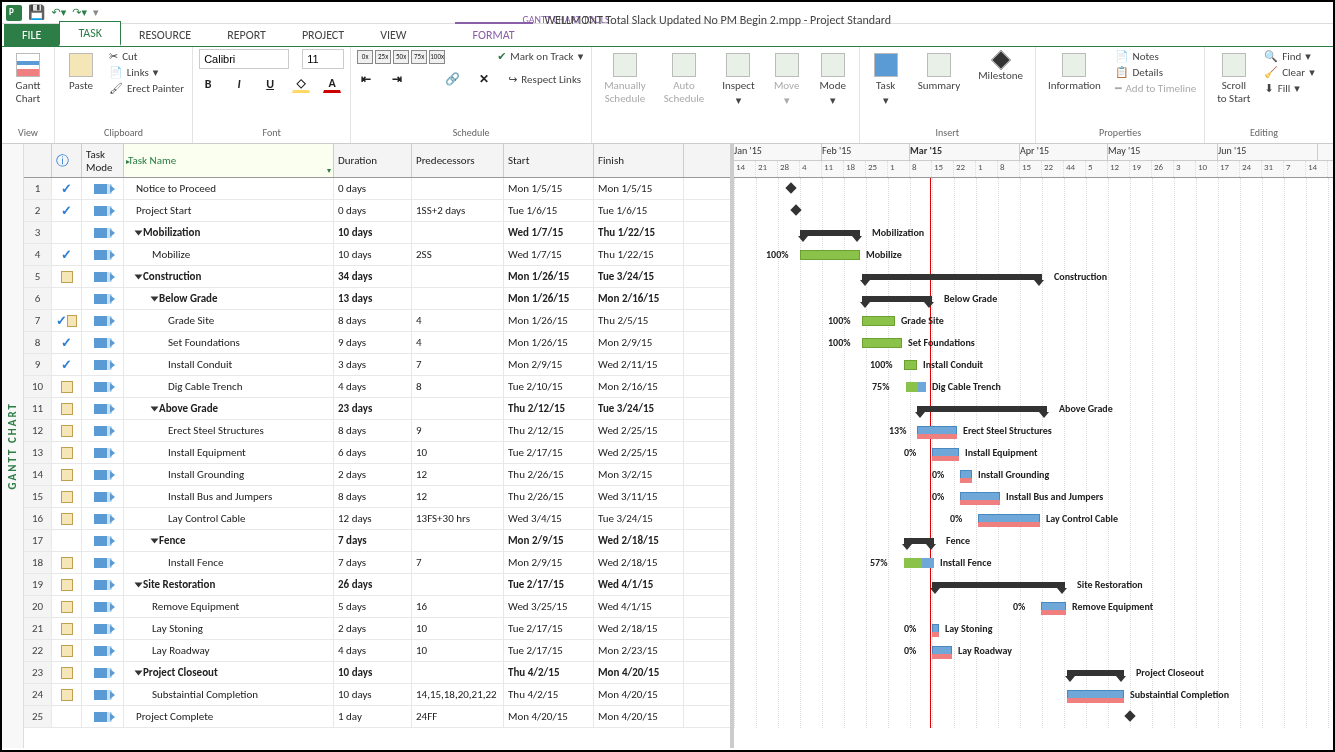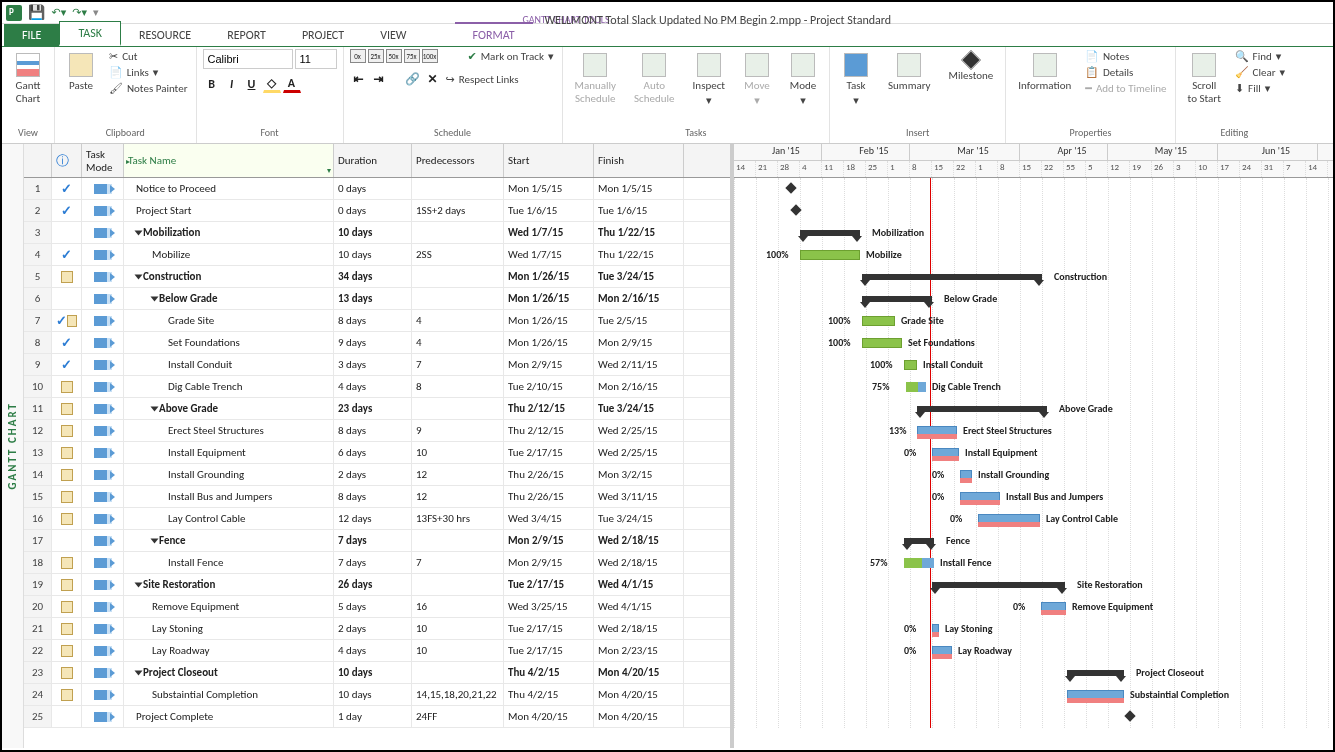--- a/index.html
+++ b/index.html
@@ -25,21 +25,21 @@
 .ribbon { height: 98px; border-top: 1px solid #2d7d46; border-bottom: 1px solid #ccc; display: flex; background: #fff; }
 .rgroup { border-right: 1px solid #e3e3e3; display: flex; flex-direction: column; padding: 2px 6px; }
 .rgroup-body { flex: 1; display: flex; align-items: flex-start; gap: 6px; }
 .rgroup-label { text-align: center; font-size: 10px; color: #666; padding: 2px 0; }
 .rbtn-large { display: flex; flex-direction: column; align-items: center; justify-content: center; padding: 4px 6px; font-size: 11px; color: #444; gap: 2px; min-width: 40px; }
 .rbtn-large.disabled { color: #aaa; }
 .ricon { width: 24px; height: 24px; background: #e8f0e8; border: 1px solid #bbb; }
 .rbtn-small { display: flex; align-items: center; font-size: 11px; color: #444; padding: 1px 2px; gap: 4px; }
 .rbtn-small.disabled { color: #aaa; }
 .rstack { display: flex; flex-direction: column; gap: 1px; }
-.font-row { display: flex; gap: 2px; }
+.font-row { display: flex; gap: 13px; align-items: center; }
 .font-combo { border: 1px solid #ccc; height: 20px; font-size: 11px; padding: 0 4px; width: 90px; }
 .font-size { width: 42px; }
 .fmt-btn { width: 18px; height: 18px; border: 1px solid transparent; display: flex; align-items: center; justify-content: center; font-size: 12px; font-weight: bold; cursor: pointer; }
 .schedule-icons { display: flex; gap: 2px; }
 .pct-box { width: 16px; height: 14px; border: 1px solid #888; font-size: 7px; display: flex; align-items: center; justify-content: center; background: #f0f0f0; }
 
 
 .sheet-area { display: flex; height: calc(100% - 144px); }
 .leftband { width: 22px; background: #f8f8f8; border-right: 1px solid #ddd; display: flex; align-items: center; justify-content: center; }
 .leftband span { writing-mode: vertical-rl; transform: rotate(180deg); font-size: 11px; color: #2d7d46; font-weight: bold; letter-spacing: 2px; }
@@ -67,21 +67,21 @@
 .check { color: #2d7dd4; font-size: 13px; font-weight: bold; }
 .clipboard-mini { width: 12px; height: 12px; background: #f5e6b8; border: 1px solid #c0a050; }
 .autosch { width: 18px; height: 10px; background: linear-gradient(90deg, #5b9bd5 70%, #c8e0f5 70%); position: relative; }
 .autosch::after { content:""; position:absolute; right:-3px; top:1px; width:0; height:0; border-top:4px solid transparent; border-bottom:4px solid transparent; border-left:5px solid #5b9bd5; }
 .headarrow { font-size: 8px; color: #2d7d46; }
 
 
 .gantt { flex: 1; position: relative; overflow: hidden; background: #fff; }
 .timescale { height: 34px; border-bottom: 1px solid #999; background: #f8f8f8; display: flex; flex-direction: column; }
 .ts-months { display: flex; height: 17px; border-bottom: 1px solid #ccc; font-size: 10px; color: #333; }
-.ts-month { border-right: 1px solid #ccc; padding-left: 17px; text-align: center; }
+.ts-month { border-right: 1px solid #ccc; padding-left: 0; }
 .ts-days { display: flex; height: 17px; font-size: 9px; color: #555; }
 .ts-day { width: 22px; text-align: left; padding-left: 2px; border-right: 1px dotted #ddd; }
 .gantt-body { position: relative; }
 .grow { position: relative; height: 22px; }
 .gbar { position: absolute; height: 10px; top: 6px; }
 .summary-bar { height: 6px; background: #333; position: absolute; top: 8px; }
 .summary-bar::before, .summary-bar::after { content: ""; position: absolute; width: 0; height: 0; border-left: 5px solid transparent; border-right: 5px solid transparent; border-top: 6px solid #333; top: 6px; }
 .summary-bar::before { left: -2px; }
 .summary-bar::after { right: -2px; }
 .task-bar-done { background: #8bc34a; border: 1px solid #6da030; }
@@ -139,21 +139,21 @@
         <span>Paste</span>
       </div>
       <div class="rstack">
         <div class="rbtn-small">
             <span>✂</span>
             <span>Cut</span>
           </div>
         <div class="rbtn-small"><span>📄</span><span>Links</span>▾</div>
         <div class="rbtn-small">
             <span>🖌</span>
-            <span>Notes Painter</span>
+            <span>Erect Painter</span>
           </div>
       </div>
     </div>
     <div class="rgroup-label">Clipboard</div>
   </div>
 
   <div class="rgroup">
     <div class="rgroup-body">
       <div class="rstack" style="gap:6px;">
         <div class="font-row">
@@ -211,21 +211,20 @@
         </div>
       <div class="rbtn-large disabled">
           <div class="ricon"></div>
           <span style="white-space:pre-line;text-align:center;">Auto
 Schedule</span>
         </div>
       <div class="rbtn-large"><div class="ricon"></div><span>Inspect</span>▾</div>
       <div class="rbtn-large disabled"><div class="ricon"></div><span>Move</span>▾</div>
       <div class="rbtn-large"><div class="ricon"></div><span>Mode</span>▾</div>
     </div>
-    <div class="rgroup-label">Tasks</div>
   </div>
 
   <div class="rgroup">
     <div class="rgroup-body">
       <div class="rbtn-large"><div class="ricon" style="background:#5b9bd5;"></div><span>Task</span>▾</div>
       <div class="rbtn-large">
           <div class="ricon"></div>
           <span>Summary</span>
         </div>
       <div class="rbtn-large">
@@ -387,21 +386,21 @@
             <span class="check">✓</span>
             <span class="clipboard-mini"></span>
           </div>
           <div class="cell mode">
             <span class="autosch"></span>
           </div>
           <div class="cell taskname  indent-3">Grade Site</div>
           <div class="cell duration ">8 days</div>
           <div class="cell pred">4</div>
           <div class="cell start ">Mon 1/26/15</div>
-          <div class="cell finish ">Tue 2/5/15</div>
+          <div class="cell finish ">Thu 2/5/15</div>
         </div>
         <div class="row">
           <div class="cell rownum">8</div>
           <div class="cell ind">
             <span class="check">✓</span>
           </div>
           <div class="cell mode">
             <span class="autosch"></span>
           </div>
           <div class="cell taskname  indent-3">Set Foundations</div>
@@ -645,42 +644,42 @@
           <div class="cell finish ">Mon 4/20/15</div>
         </div>
       </div>
   </div>
 
   <div class="gantt">
     <div class="timescale">
       <div class="ts-months" id="ts-months">
           <div class="ts-month" style="width: 88px;">Jan '15</div>
           <div class="ts-month" style="width: 88px;">Feb '15</div>
-          <div class="ts-month" style="width: 110px;">Mar '15</div>
+          <div class="ts-month" style="width: 110px; font-weight: bold;">Mar '15</div>
           <div class="ts-month" style="width: 88px;">Apr '15</div>
           <div class="ts-month" style="width: 110px;">May '15</div>
           <div class="ts-month" style="width: 100px;">Jun '15</div>
         </div>
       <div class="ts-days" id="ts-days">
           <div class="ts-day">14</div>
           <div class="ts-day">21</div>
           <div class="ts-day">28</div>
           <div class="ts-day">4</div>
           <div class="ts-day">11</div>
           <div class="ts-day">18</div>
           <div class="ts-day">25</div>
           <div class="ts-day">1</div>
           <div class="ts-day">8</div>
           <div class="ts-day">15</div>
           <div class="ts-day">22</div>
           <div class="ts-day">1</div>
           <div class="ts-day">8</div>
           <div class="ts-day">15</div>
           <div class="ts-day">22</div>
-          <div class="ts-day">55</div>
+          <div class="ts-day">44</div>
           <div class="ts-day">5</div>
           <div class="ts-day">12</div>
           <div class="ts-day">19</div>
           <div class="ts-day">26</div>
           <div class="ts-day">3</div>
           <div class="ts-day">10</div>
           <div class="ts-day">17</div>
           <div class="ts-day">24</div>
           <div class="ts-day">31</div>
           <div class="ts-day">7</div>

